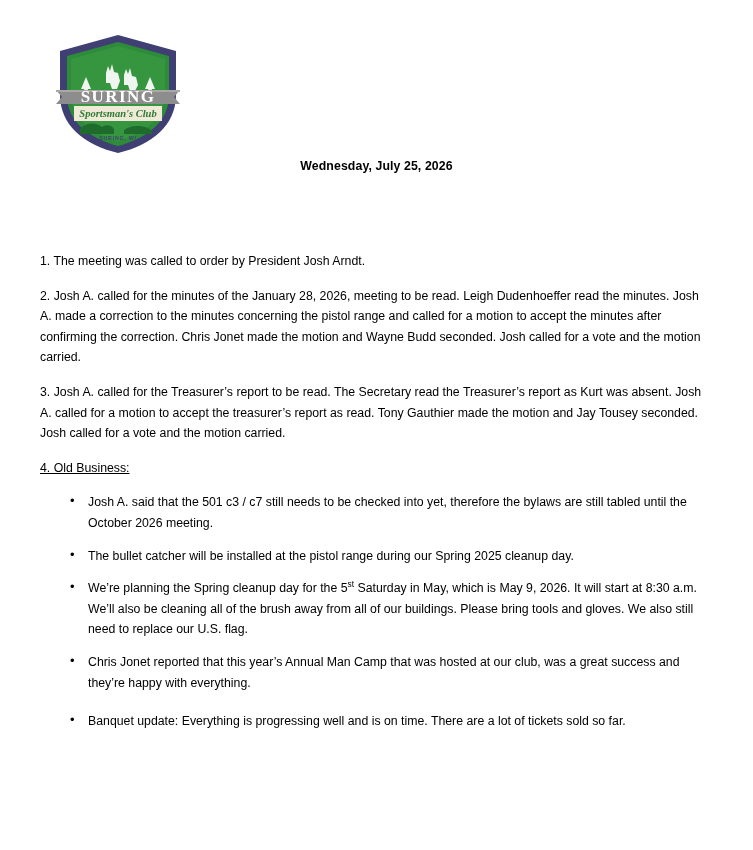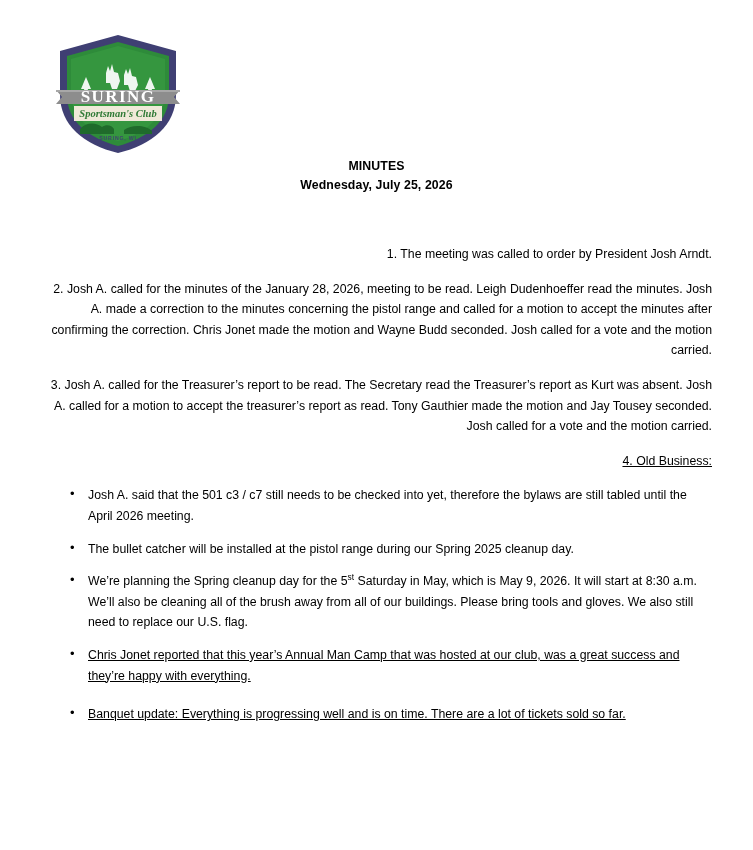--- a/index.html
+++ b/index.html
@@ -56,36 +56,34 @@
   .body-text {
     position: absolute;
     left: 40px;
     top: 244px;
     width: 672px;
     font-size: 12.3px;
     line-height: 20.6px;
     text-align: left;
   }
   p.para {
-    margin: 0 0 14px 0;
-    text-align: right;
+    margin: 7px 0 14px 0;
   }
   ul.bullets {
     list-style: none;
     margin: 0 0 12px 0;
     padding: 0;
   }
   ul.bullets li {
     position: relative;
     padding-left: 48px;
     margin-bottom: 12px;
   }
   ul.bullets li:last-child {
     margin-bottom: 0;
-    text-decoration: underline;
   }
   ul.bullets li::before {
     content: "\2022";
     position: absolute;
     left: 30px;
     top: -1px;
     font-size: 13px;
     line-height: 20.6px;
   }
   .sect-head {
@@ -140,36 +138,35 @@
 
       <g fill="#1f6b2b">
         <path d="M32 96 C38 89 48 89 54 94 C58 91 64 92 66 96 L66 101 L32 101 Z"></path>
         <path d="M76 97 C84 91 98 92 104 98 L104 101 L76 101 Z"></path>
       </g>
       <text x="70" y="107" text-anchor="middle" font-family="Liberation Sans, sans-serif" font-size="5.2" font-weight="bold" fill="#3f3f73" letter-spacing="0.8">SURING, WI</text>
     </svg>
   </div>
 
   <div class="title-block">
-    <div>MINUTES</div>
     <div>Wednesday, July 25, 2026</div>
   </div>
 
   <div class="body-text">
 
     <p class="para">1. The meeting was called to order by President Josh Arndt.</p>
 
     <p class="para">2. Josh A. called for the minutes of the January 28, 2026, meeting to be read. Leigh Dudenhoeffer read the minutes. Josh A. made a correction to the minutes concerning the pistol range and called for a motion to accept the minutes after confirming the correction. Chris Jonet made the motion and Wayne Budd seconded. Josh called for a vote and the motion carried.</p>
 
     <p class="para">3. Josh A. called for the Treasurer’s report to be read. The Secretary read the Treasurer’s report as Kurt was absent. Josh A. called for a motion to accept the treasurer’s report as read. Tony Gauthier made the motion and Jay Tousey seconded. Josh called for a vote and the motion carried.</p>
 
     <p class="para sect-head">4. Old Business:</p>
 
     <ul class="bullets">
-      <li>Josh A. said that the 501 c3 / c7 still needs to be checked into yet, therefore the bylaws are still tabled until the April 2026 meeting.</li>
+      <li>Josh A. said that the 501 c3 / c7 still needs to be checked into yet, therefore the bylaws are still tabled until the October 2026 meeting.</li>
       <li> The bullet catcher will be installed at the pistol range during our Spring 2025 cleanup day.</li>
       <li>
         <span>We’re planning the Spring cleanup day for the 5</span><sup>st</sup><span> Saturday in May, which is May 9, 2026. It will start at 8:30 a.m. We’ll also be cleaning all of the brush away from all of our buildings. Please bring tools and gloves. We also still need to replace our U.S. flag.</span>
       </li>
       <li>Chris Jonet reported that this year’s Annual Man Camp that was hosted at our club, was a great success and they’re happy with everything.</li>
     </ul>
 
     <div class="gap-after-list"></div>
 
 

